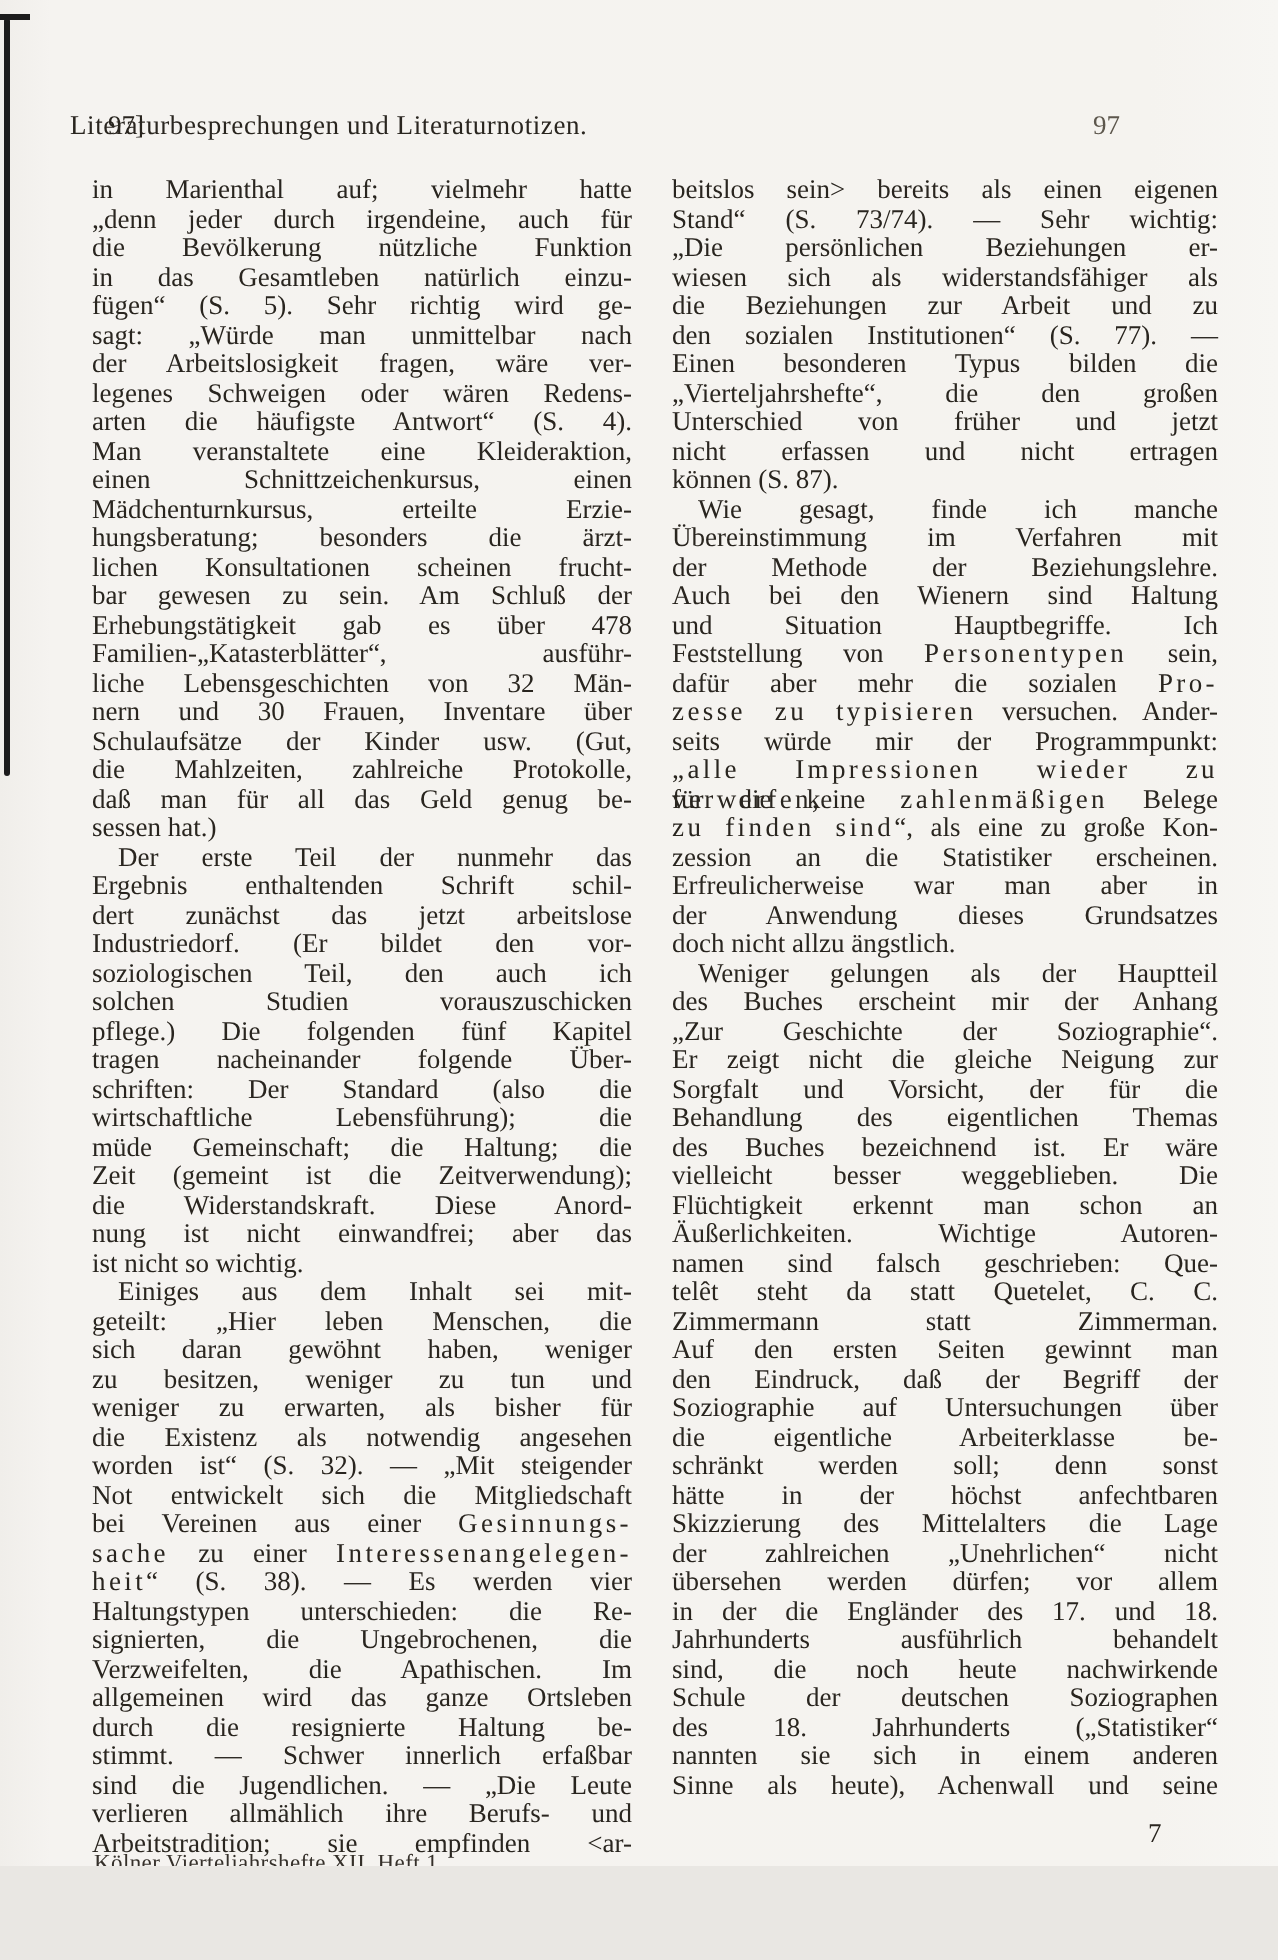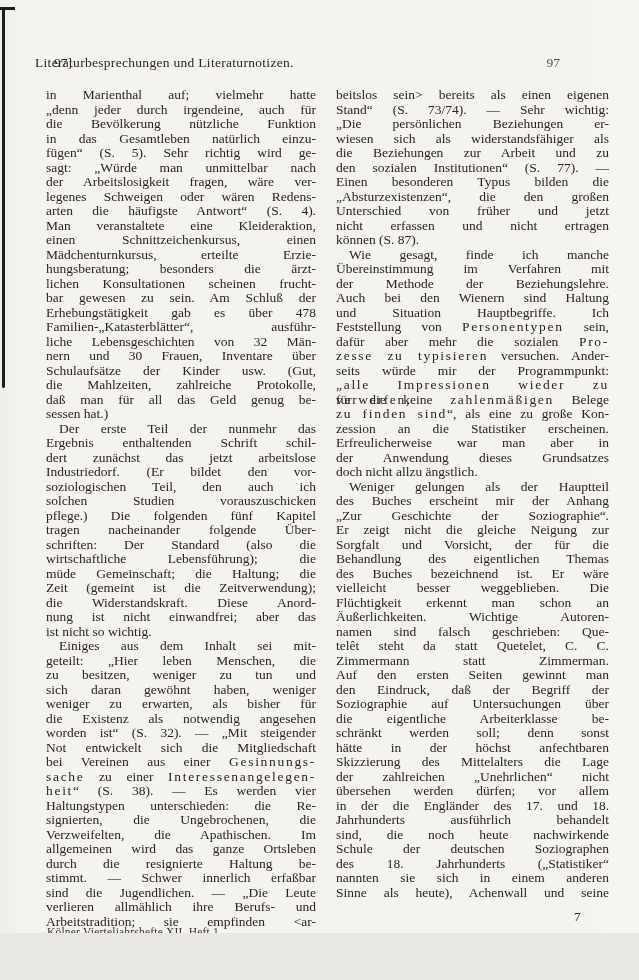--- a/index.html
+++ b/index.html
@@ -82,22 +82,22 @@
       <div class="tline"><span>tragen nacheinander folgende Über-</span></div>
       <div class="tline"><span>schriften: Der Standard (also die</span></div>
       <div class="tline"><span>wirtschaftliche Lebensführung); die</span></div>
       <div class="tline"><span>müde Gemeinschaft; die Haltung; die</span></div>
       <div class="tline"><span>Zeit (gemeint ist die Zeitverwendung);</span></div>
       <div class="tline"><span>die Widerstandskraft. Diese Anord-</span></div>
       <div class="tline"><span>nung ist nicht einwandfrei; aber das</span></div>
       <div class="tline pend"><span>ist nicht so wichtig.</span></div>
       <div class="tline indent"><span>Einiges aus dem Inhalt sei mit-</span></div>
       <div class="tline"><span>geteilt: „Hier leben Menschen, die</span></div>
+      <div class="tline"><span>sich daran gewöhnt haben, weniger</span></div>
       <div class="tline"><span>zu besitzen, weniger zu tun und</span></div>
-      <div class="tline"><span>sich daran gewöhnt haben, weniger</span></div>
       <div class="tline"><span>weniger zu erwarten, als bisher für</span></div>
       <div class="tline"><span>die Existenz als notwendig angesehen</span></div>
       <div class="tline"><span>worden ist“ (S. 32). — „Mit steigender</span></div>
       <div class="tline"><span>Not entwickelt sich die Mitgliedschaft</span></div>
       <div class="tline"><span>bei Vereinen aus einer </span><span class="sp">Gesinnungs-</span></div>
       <div class="tline"><span class="sp">sache</span><span> zu einer </span><span class="sp">Interessenangelegen-</span></div>
       <div class="tline"><span class="sp">heit</span><span>“ (S. 38). — Es werden vier</span></div>
       <div class="tline"><span>Haltungstypen unterschieden: die Re-</span></div>
       <div class="tline"><span>signierten, die Ungebrochenen, die</span></div>
       <div class="tline"><span>Verzweifelten, die Apathischen. Im</span></div>
@@ -109,21 +109,21 @@
       <div class="tline"><span>Arbeitstradition; sie empfinden &lt;ar-</span></div>
     </div>
   <div class="col col-right">
       <div class="tline"><span>beitslos sein&gt; bereits als einen eigenen</span></div>
       <div class="tline"><span>Stand“ (S. 73/74). — Sehr wichtig:</span></div>
       <div class="tline"><span>„Die persönlichen Beziehungen er-</span></div>
       <div class="tline"><span>wiesen sich als widerstandsfähiger als</span></div>
       <div class="tline"><span>die Beziehungen zur Arbeit und zu</span></div>
       <div class="tline"><span>den sozialen Institutionen“ (S. 77). —</span></div>
       <div class="tline"><span>Einen besonderen Typus bilden die</span></div>
-      <div class="tline"><span>„Absturzexistenzen“, die den großen</span></div>
+      <div class="tline"><span>„Vierteljahrshefte“, die den großen</span></div>
       <div class="tline"><span>Unterschied von früher und jetzt</span></div>
       <div class="tline"><span>nicht erfassen und nicht ertragen</span></div>
       <div class="tline pend"><span>können (S. 87).</span></div>
       <div class="tline indent"><span>Wie gesagt, finde ich manche</span></div>
       <div class="tline"><span>Übereinstimmung im Verfahren mit</span></div>
       <div class="tline"><span>der Methode der Beziehungslehre.</span></div>
       <div class="tline"><span>Auch bei den Wienern sind Haltung</span></div>
       <div class="tline"><span>und Situation Hauptbegriffe. Ich</span></div>
       <div class="tline"><span>Feststellung von </span><span class="sp">Personentypen</span><span> sein,</span></div>
       <div class="tline"><span>dafür aber mehr die sozialen </span><span class="sp">Pro-</span></div>

